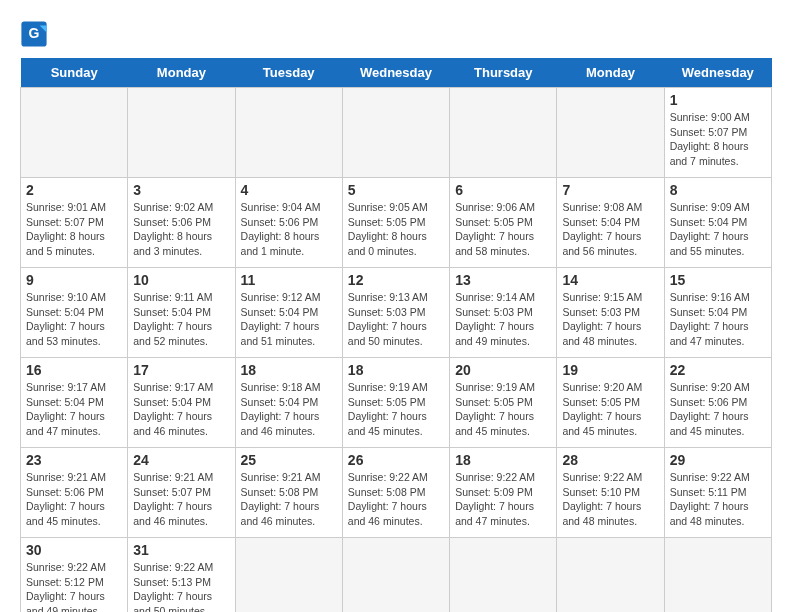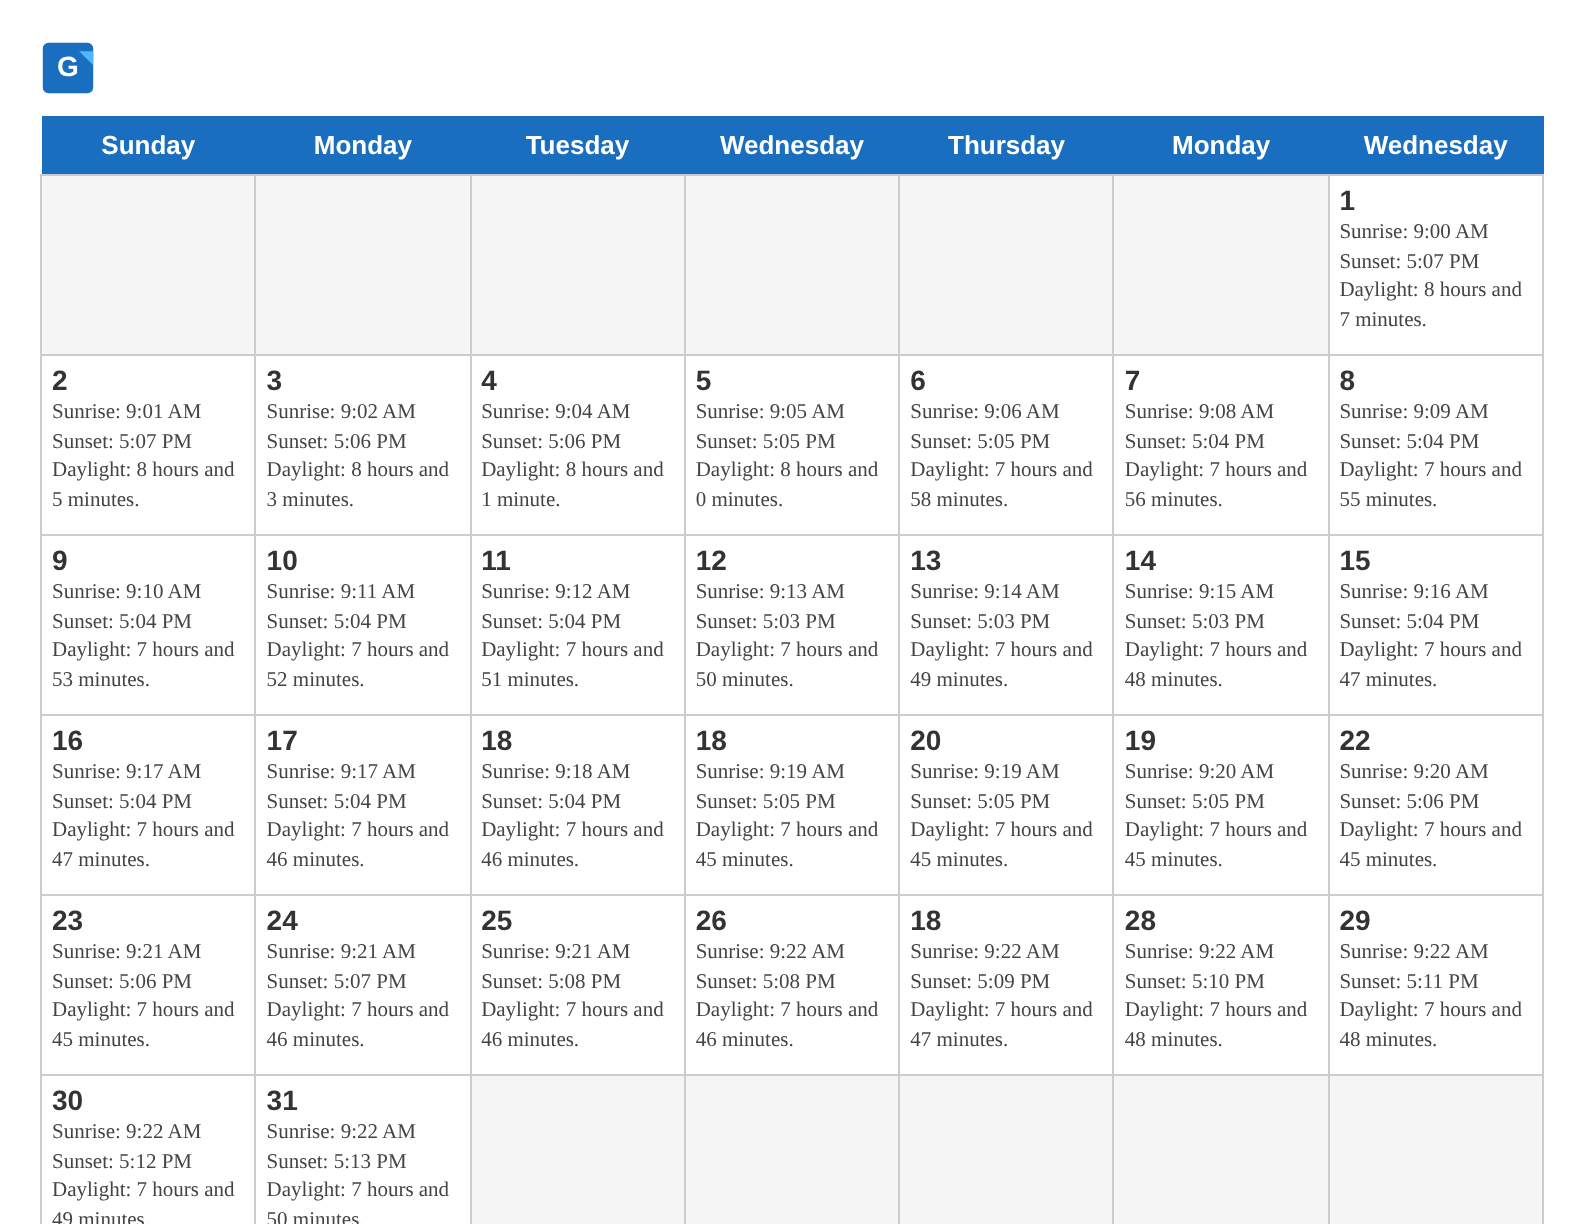--- a/index.html
+++ b/index.html
@@ -75,21 +75,20 @@
       font-size: 14px;
       font-weight: bold;
       color: #333;
       display: block;
       margin-bottom: 2px;
     }
     .day-info {
       color: #444;
       font-size: 10.5px;
       line-height: 1.4;
-      font-family: Liberation Serif, serif;
     }
     tr:last-child td {
       border-bottom: 1px solid #ccc;
     }
   </style>
 </head>
 <body>
 
 <div class="header">
   <div class="logo">

